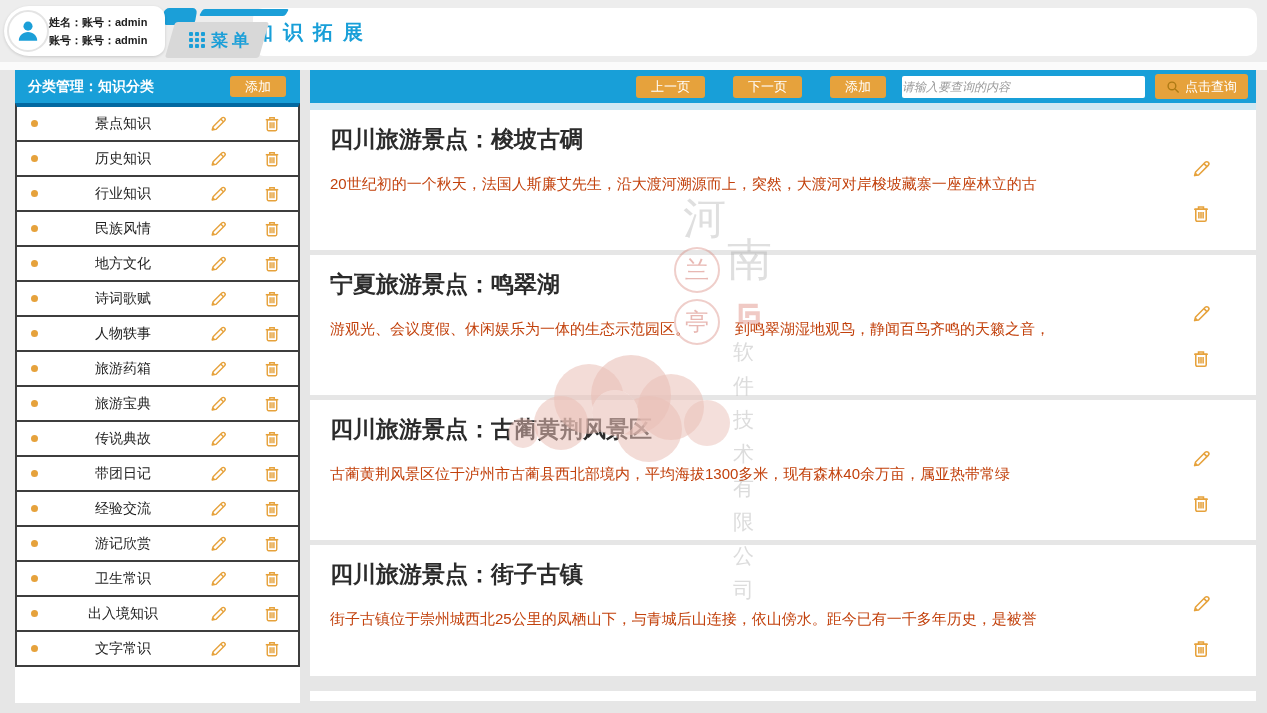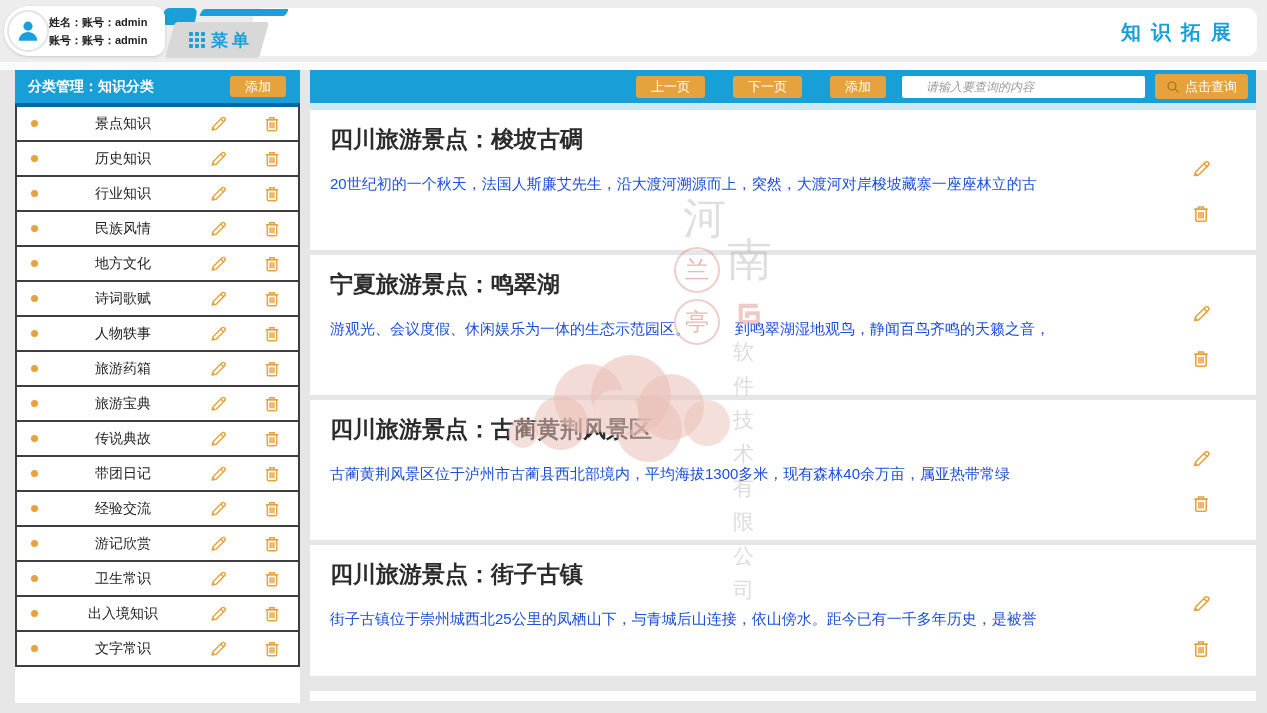--- a/index.html
+++ b/index.html
@@ -6,21 +6,21 @@
   body { background:#cfcfcf; }
   .screen{
     position:relative; width:1267px; height:713px; overflow:hidden;
     background:#e6e6e6;
     font-family:"Liberation Sans","DejaVu Sans",sans-serif;
   }
   
   .top-band{position:absolute;left:0;top:0;width:1267px;height:62px;background:#ededed;}
   .top-strip{position:absolute;left:0;top:62px;width:1267px;height:8px;background:#fbfbfb;}
   .title-bar{position:absolute;left:253px;top:8px;width:1004px;height:48px;background:#fff;
-    border-radius:10px;display:flex;align-items:center;justify-content:flex-end;padding-right:16px;}
+    border-radius:10px;display:flex;align-items:center;padding-right:16px;}
   .page-title{color:#189fd8;font-size:20px;font-weight:bold;letter-spacing:10px;}
   .user-chip{position:absolute;left:4px;top:6px;width:161px;height:50px;background:#fff;
     border-radius:26px 12px 12px 26px;box-shadow:0 1px 3px rgba(0,0,0,.15);
     display:flex;align-items:center;z-index:3;}
   .avatar{width:42px;height:42px;border-radius:50%;border:2px solid #e4e4e4;margin-left:3px;
     display:flex;align-items:center;justify-content:center;background:#fff;flex:none;}
   .avatar svg{width:26px;height:26px;}
   .user-lines{font-size:11px;font-weight:bold;color:#1c1c1c;line-height:1.65;white-space:nowrap;}
   .menu-tab-blue{position:absolute;left:163px;top:8px;width:33px;height:17px;background:#1b9fd8;
     border-radius:5px;transform:skewX(-10deg);z-index:2;}
@@ -47,30 +47,30 @@
   .cat-row .icon-edit{margin-right:34px;}
   .cat-row .icon-del{margin-right:16px;}
   
   .main{position:absolute;left:310px;top:70px;width:946px;height:633px;}
   .toolbar{height:33px;background:#189fd8;display:flex;align-items:center;padding-right:8px;}
   .toolbar::after{content:"";}
   .tb-spacer{flex:1;}
   .tb-btn{height:22px;}
   .tb-gap{margin-left:28px;}
   .search-input{width:243px;height:22px;margin-left:16px;border:none;border-radius:2px;
-    padding:0 24px;font-size:12px;font-family:inherit;color:#333;}
+    padding:0 0;font-size:12px;font-family:inherit;color:#333;}
   .search-input::placeholder{font-style:italic;color:#9a9a9a;}
   .search-btn{height:25px;margin-left:10px;padding:0 11px;gap:5px;font-size:13px;}
   .search-btn svg{width:14px;height:14px;}
   .toolbar-underline{height:7px;background:#cfe8f3;}
   .article-list .card{position:relative;background:#fff;height:140px;margin-bottom:5px;
     padding:18px 80px 0 20px;overflow:hidden;}
   .article-list .card:nth-child(4){height:131px;margin-bottom:15px;}
   .card-title{font-size:23px;font-weight:bold;color:#2b2b2b;line-height:22px;}
-  .card-excerpt{margin-top:24px;font-size:15px;color:#1d4ed8;line-height:20px;white-space:nowrap;overflow:hidden;}
+  .card-excerpt{margin-top:24px;font-size:15px;color:#c2410c;line-height:20px;white-space:nowrap;overflow:hidden;}
   .card .icon-btn svg{width:22px;height:22px;}
   .card .card-edit{position:absolute;right:44px;top:48px;}
   .card .card-del{position:absolute;right:44px;top:93px;}
   .card-sliver{background:#fff;height:10px;}
   
   .watermark{position:absolute;left:0;top:0;width:1267px;height:713px;pointer-events:none;z-index:4;}
   .wm-ch{position:absolute;color:rgba(140,140,140,.28);font-family:"DejaVu Serif","Liberation Serif",serif;}
   .wm-he{left:683px;top:190px;font-size:43px;}
   .wm-nan{left:727px;top:230px;font-size:45px;}
   .wm-ring{position:absolute;width:46px;height:46px;border:2px solid rgba(214,126,116,.38);border-radius:50%;

